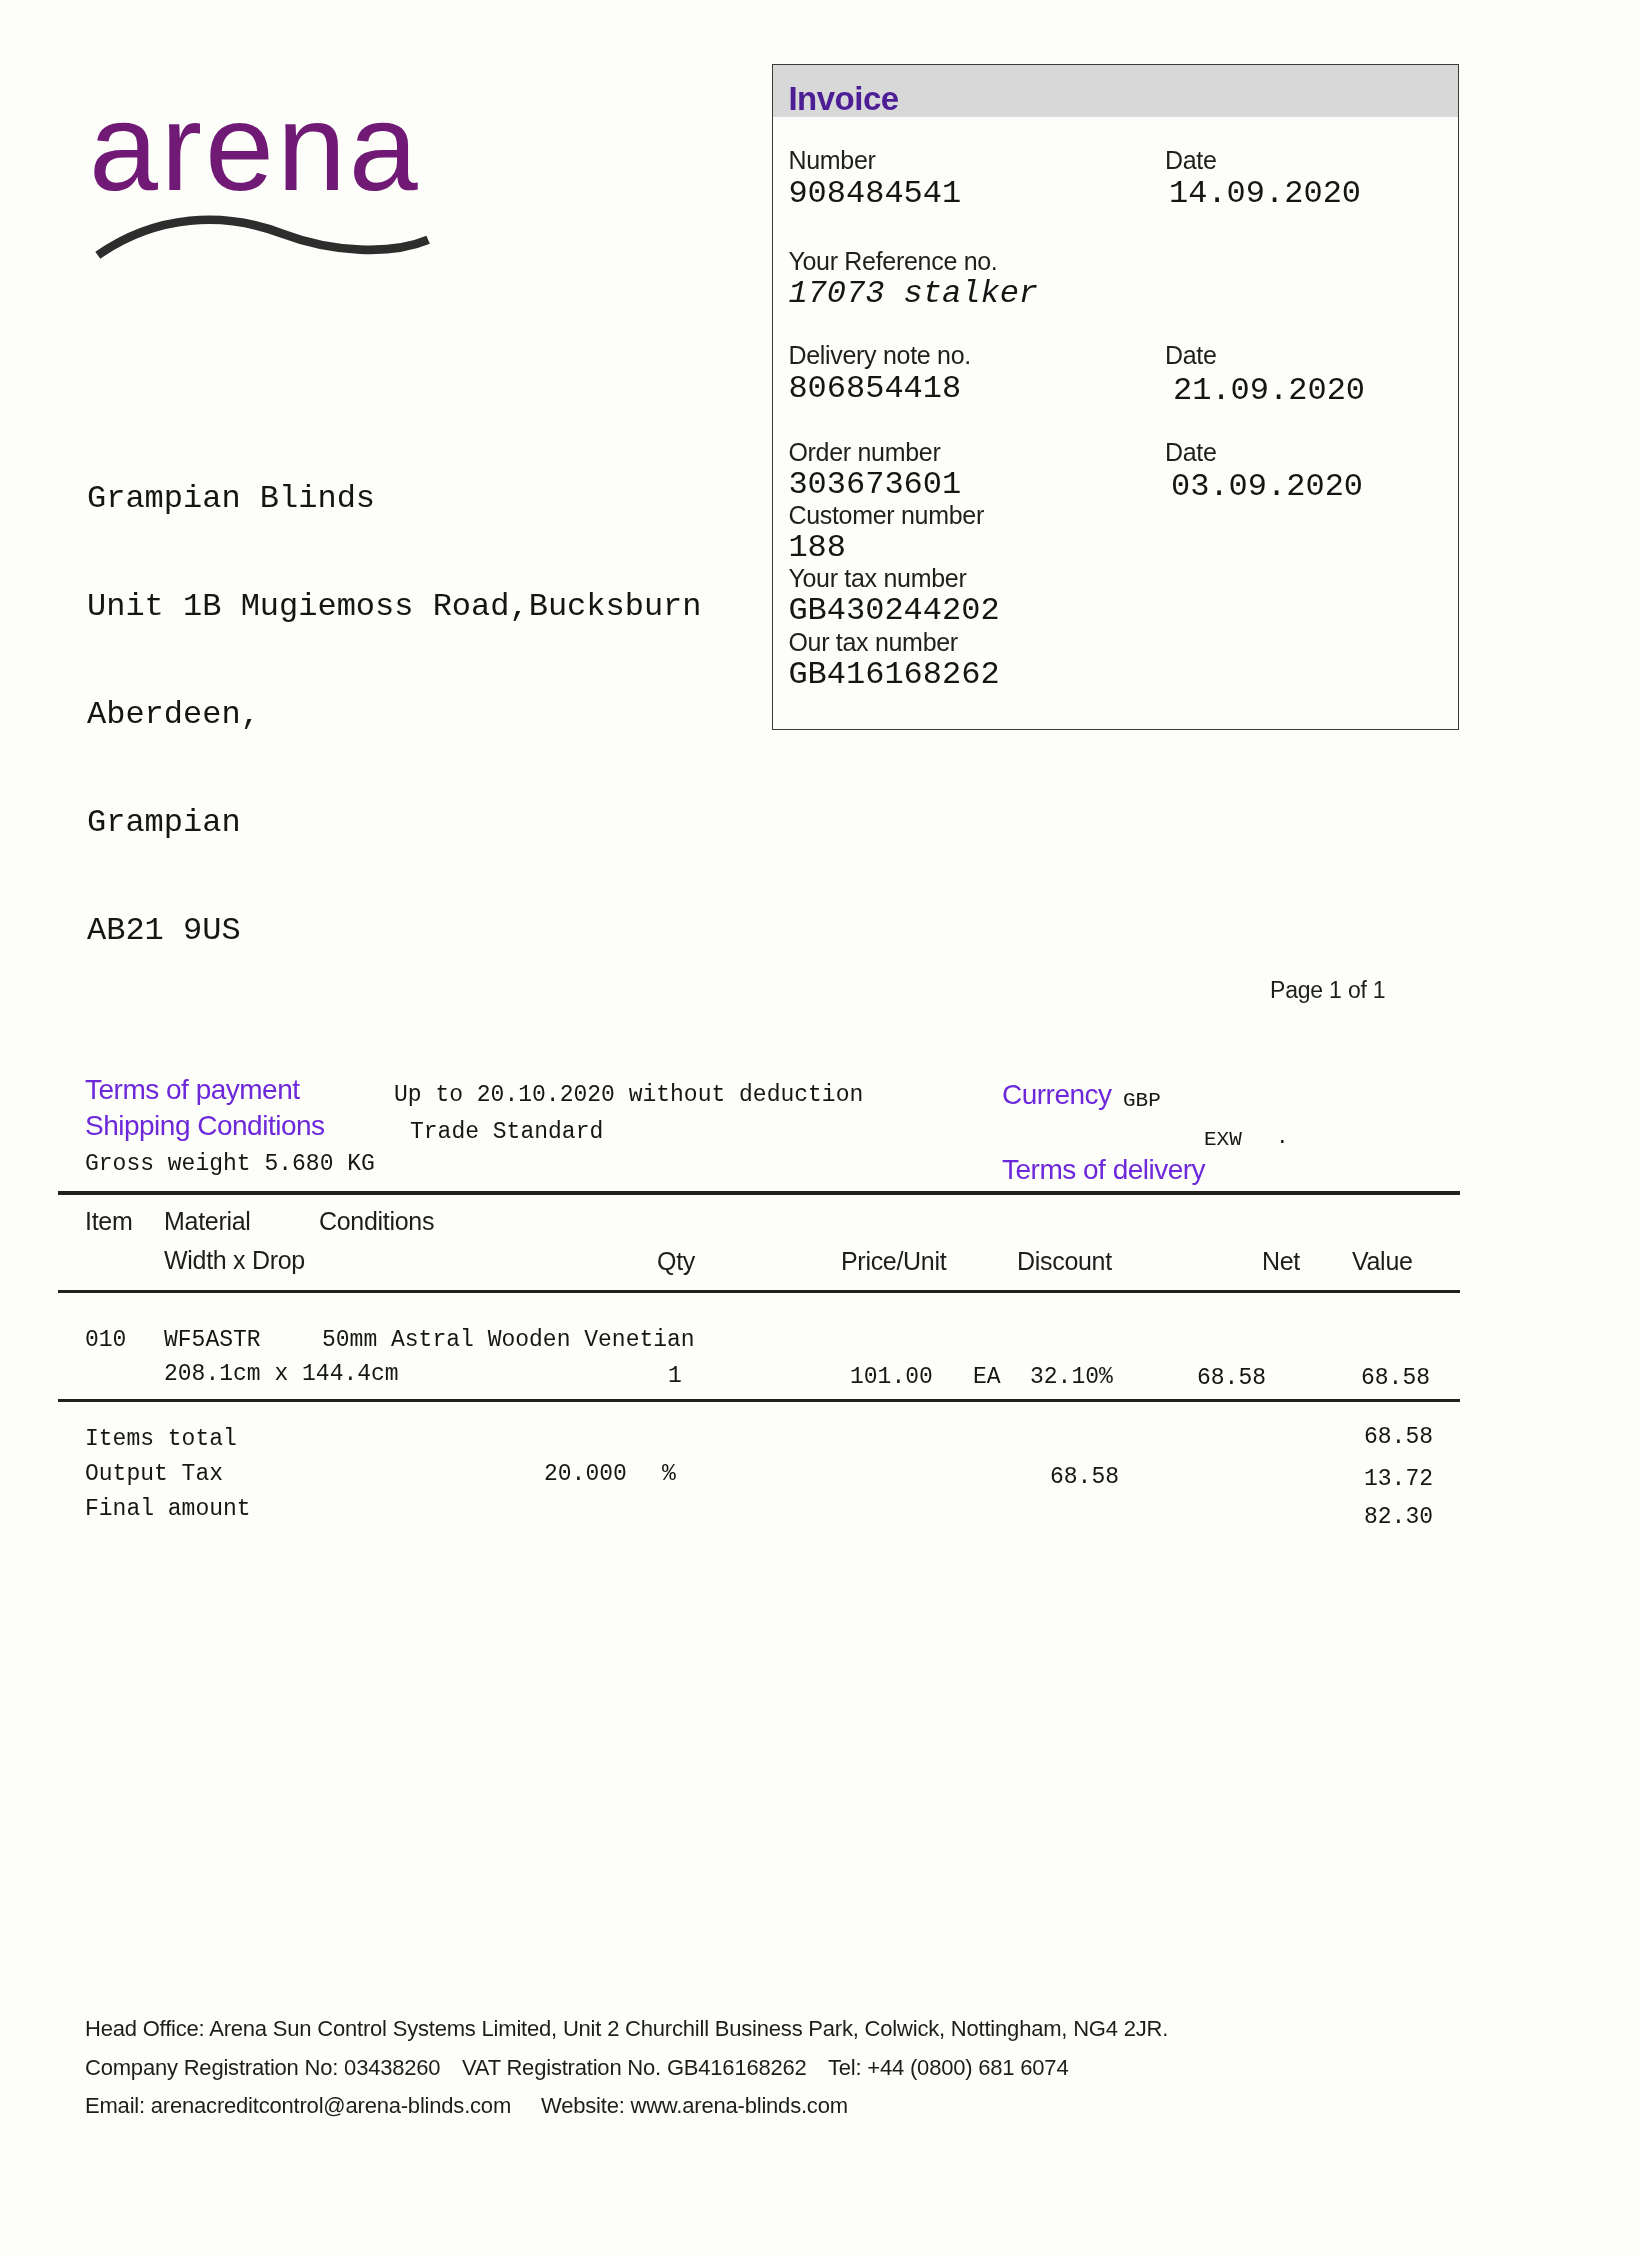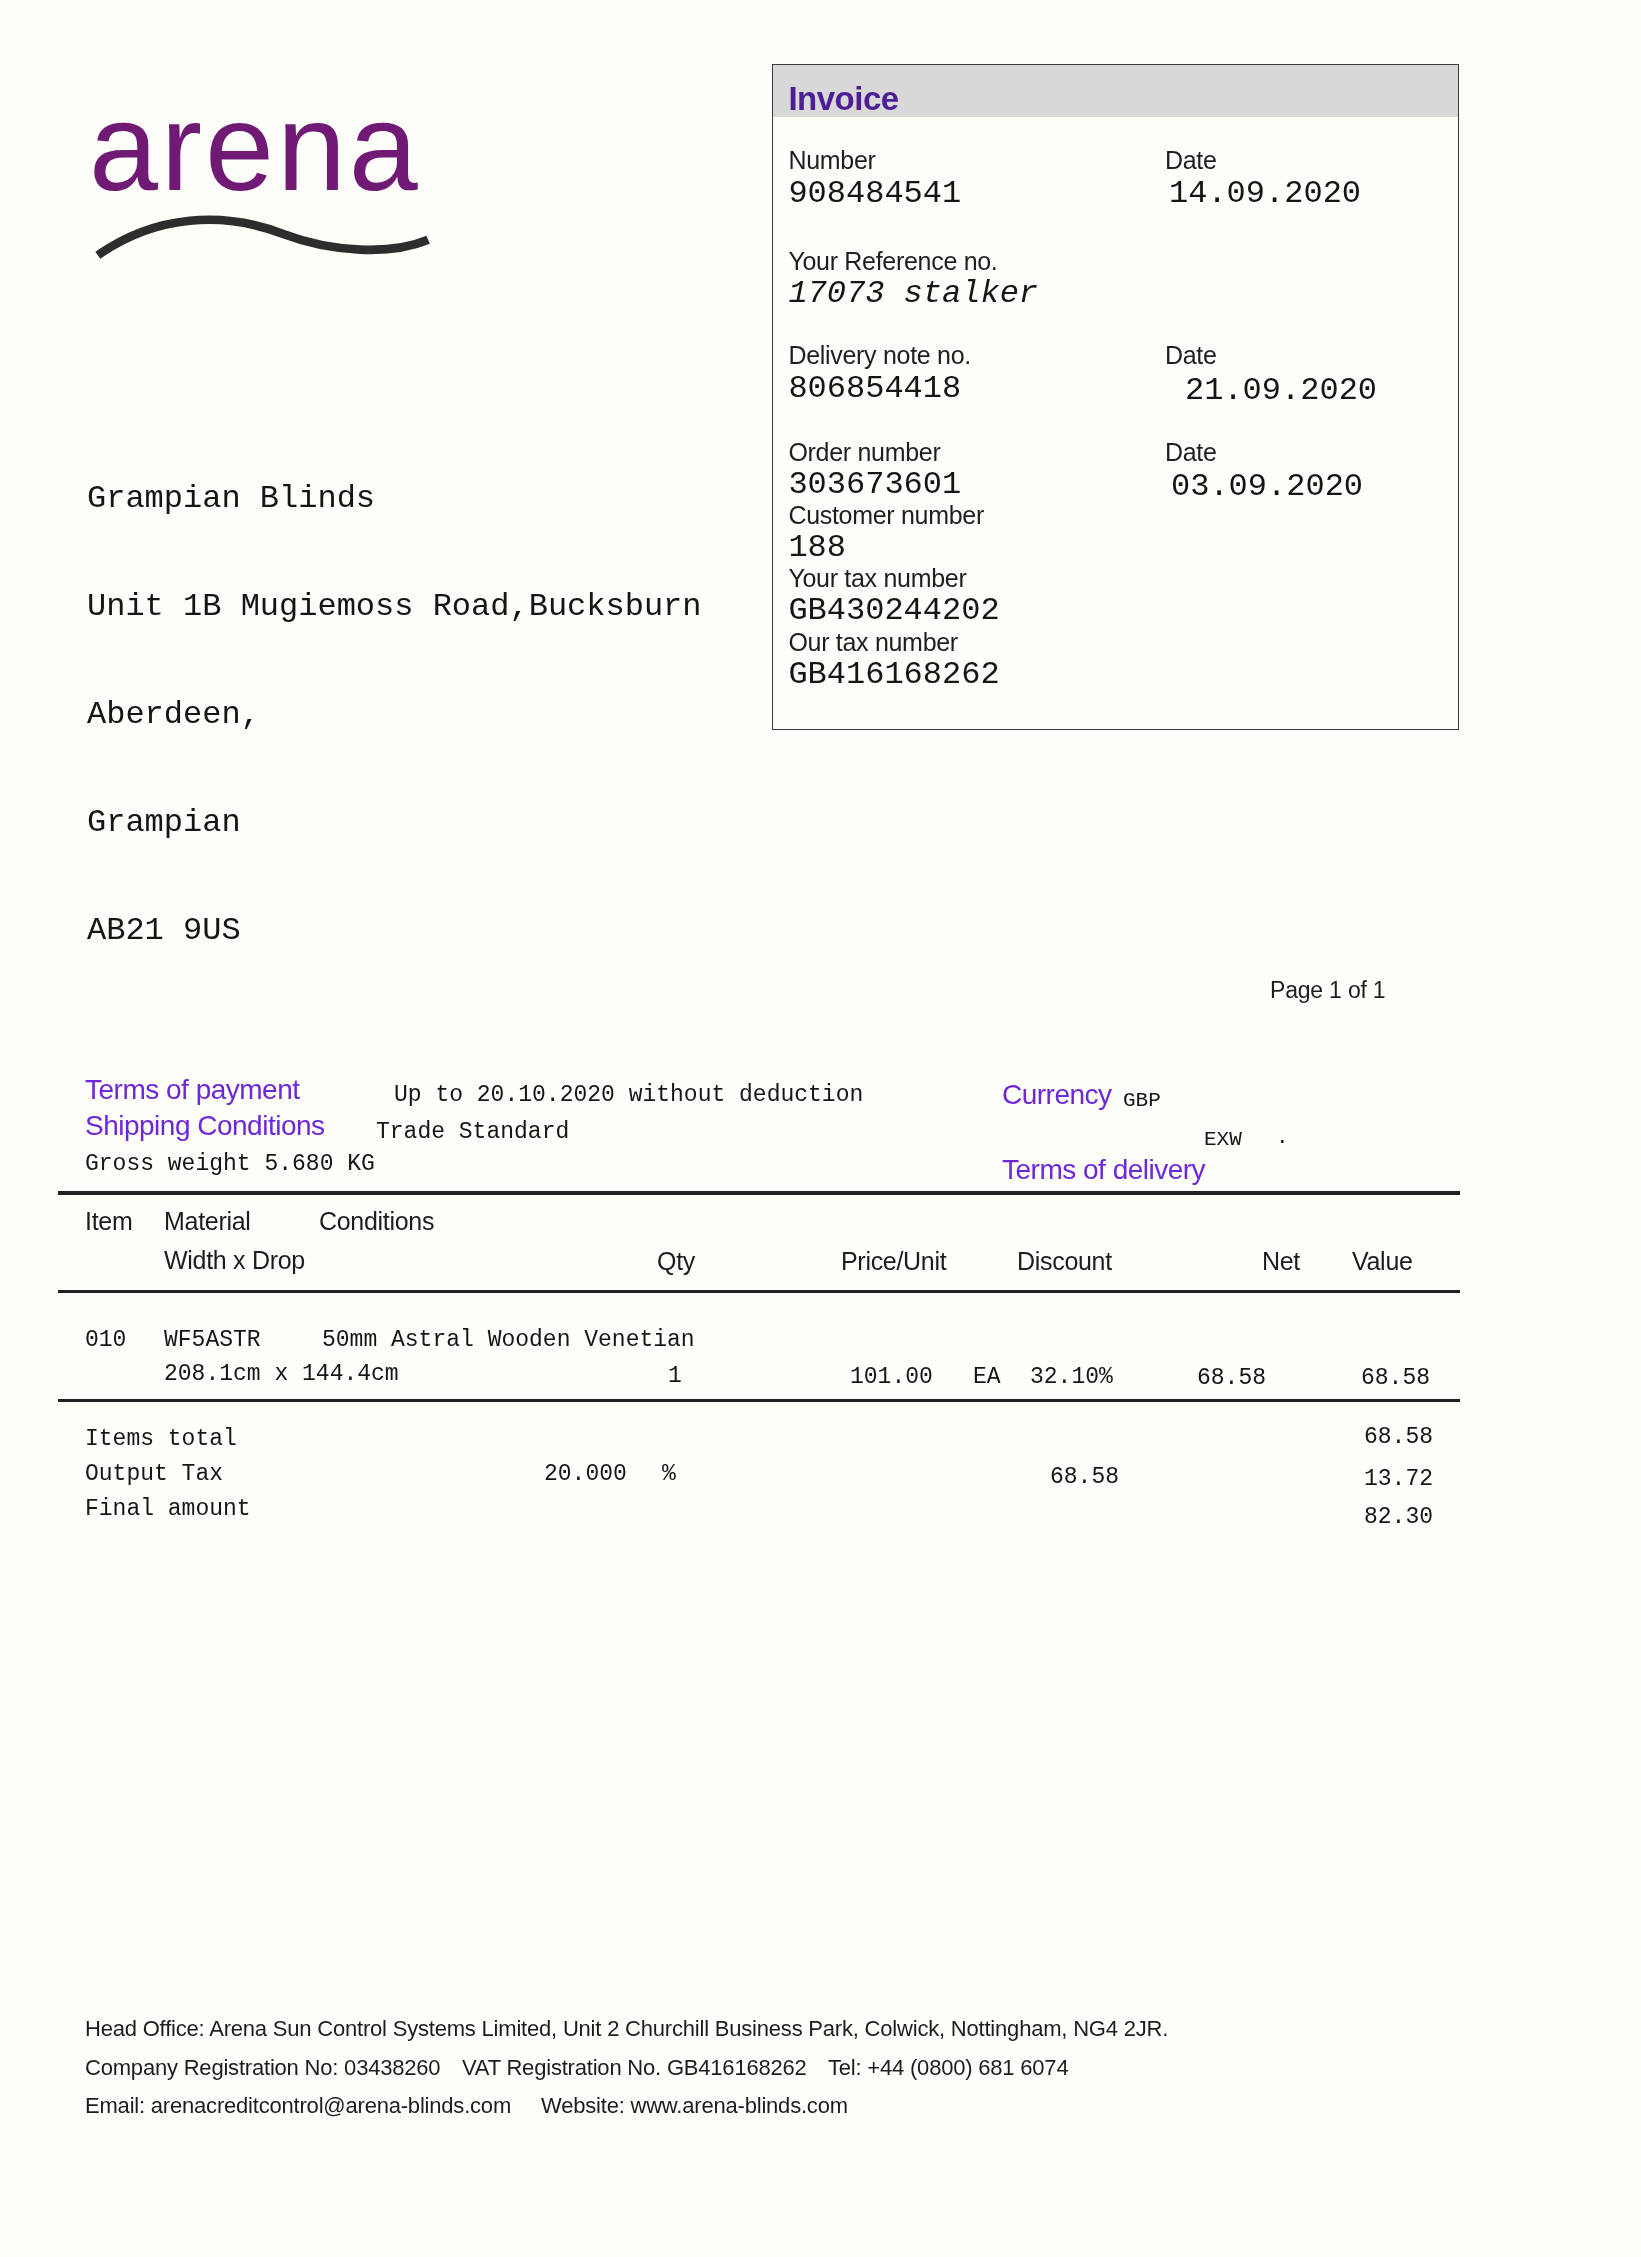--- a/index.html
+++ b/index.html
@@ -69,21 +69,21 @@
     <span class="abs mono-lg" style="left:15.4px;  top:110px;">908484541</span>
     <span class="abs lbl" style="left:392px; top:81px;">Date</span>
     <span class="abs mono-lg" style="left:396px; top:110px;">14.09.2020</span>
 
     <span class="abs lbl" style="left:15.4px;  top:182px;">Your Reference no.</span>
     <span class="abs mono-lg" style="left:15.4px;  top:210px;font-style:italic;">17073 stalker</span>
 
     <span class="abs lbl" style="left:15.4px;  top:276px;">Delivery note no.</span>
     <span class="abs mono-lg" style="left:15.4px;  top:305px;">806854418</span>
     <span class="abs lbl" style="left:392px; top:276px;">Date</span>
-    <span class="abs mono-lg" style="left:412px; top:307px;">21.09.2020</span>
+    <span class="abs mono-lg" style="left:400px; top:307px;">21.09.2020</span>
 
     <span class="abs lbl" style="left:15.4px;  top:373px;">Order number</span>
     <span class="abs mono-lg" style="left:15.4px;  top:401px;">303673601</span>
     <span class="abs lbl" style="left:392px; top:373px;">Date</span>
     <span class="abs mono-lg" style="left:398px; top:403px;">03.09.2020</span>
 
     <span class="abs lbl" style="left:15.4px;  top:436px;">Customer number</span>
     <span class="abs mono-lg" style="left:15.4px;  top:464px;">188</span>
 
     <span class="abs lbl" style="left:15.4px;  top:499px;">Your tax number</span>
@@ -99,21 +99,21 @@
     <div class="mono-lg">Aberdeen,</div>
     <div class="mono-lg">Grampian</div>
     <div class="mono-lg">AB21 9US</div>
   </div>
 
   <span class="abs footer-txt" style="left:1270px; top:977px; font-size:23px;">Page 1 of 1</span>
 
   <span class="abs terms-lbl" style="left:85px;  top:1074px;">Terms of payment</span>
   <span class="abs mono" style="left:394px; top:1082px;">Up to 20.10.2020 without deduction</span>
   <span class="abs terms-lbl" style="left:85px;  top:1110px;">Shipping Conditions</span>
-  <span class="abs mono" style="left:376px; top:1119px;">Trade Standard</span>
+  <span class="abs mono" style="left:410px; top:1119px;">Trade Standard</span>
   <span class="abs mono" style="left:85px;  top:1151px;">Gross weight 5.680 KG</span>
 
   <span class="abs terms-lbl" style="left:1002px; top:1079px;">Currency</span>
   <span class="abs mono-sm" style="left:1123px; top:1089px;">GBP</span>
   <span class="abs terms-lbl" style="left:1002px; top:1116px;margin-top:38px;">Terms of delivery</span>
   <span class="abs mono-sm" style="left:1204px; top:1128px;">EXW</span>
   <span class="abs mono-sm" style="left:1276px; top:1126px;">.</span>
 
   <div class="rule" style="left:58px; top:1191px; width:1402px; height:3.9px;"></div>
 

